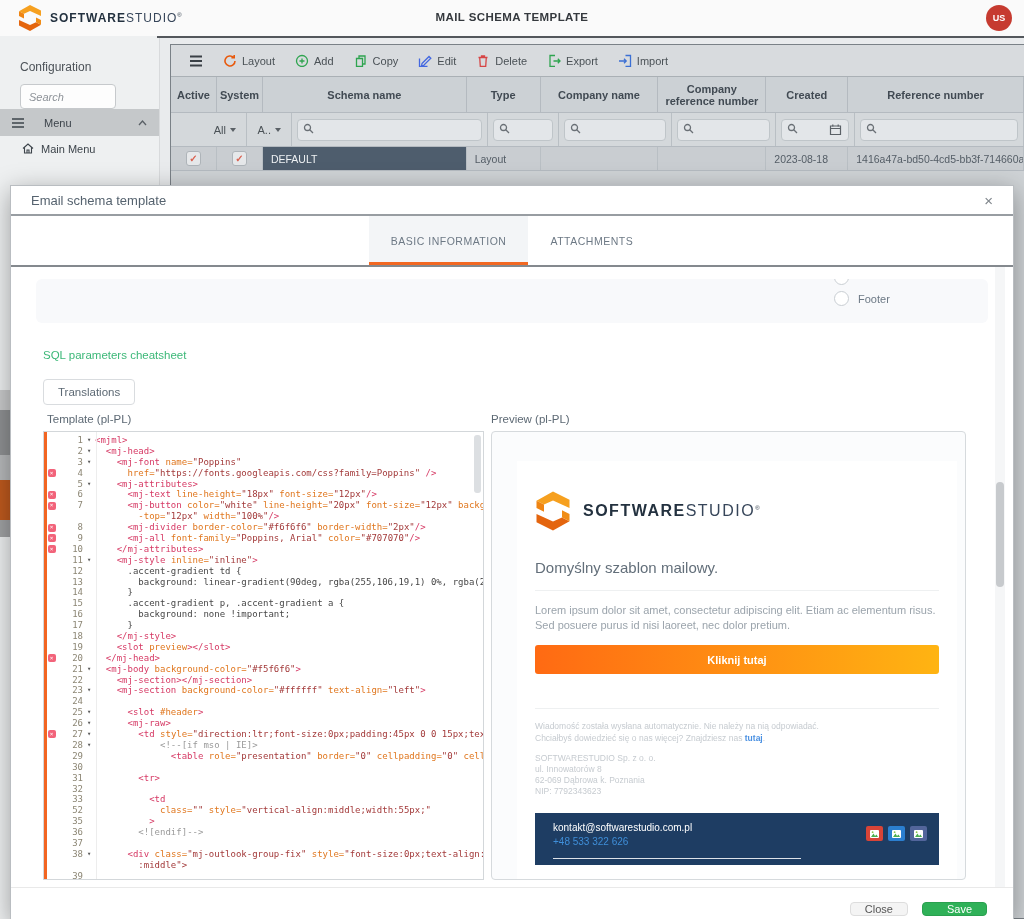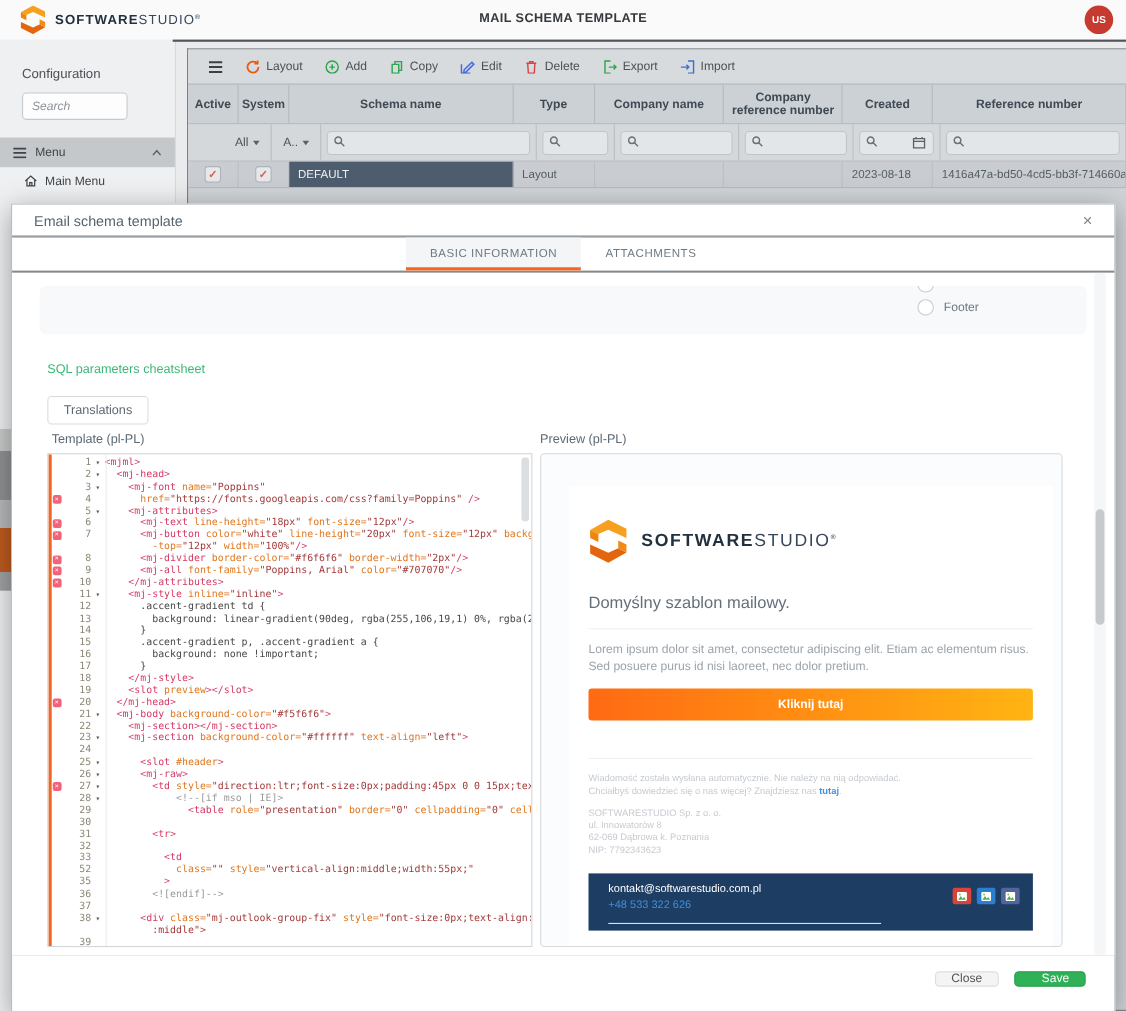--- a/index.html
+++ b/index.html
@@ -14,21 +14,21 @@
   .brand-text b { font-weight:700; }
   .brand-text .lt { font-weight:400; color:#37465a; }
   .brand-text sup { font-size:6px; }
   .app-title { position:absolute; left:0; right:0; top:11px; text-align:center; font-size:11.5px; font-weight:600; letter-spacing:.4px; color:#35393e; pointer-events:none; }
   .avatar { position:absolute; right:12px; top:5px; width:26px; height:26px; border-radius:50%; background:#c63b30; color:#fff; font-size:9px; font-weight:700; display:flex; align-items:center; justify-content:center; }
 
   
   .sidebar { position:absolute; left:0; top:36px; width:160px; bottom:0; background:#eef0f1; border-right:1px solid #d8dadc; }
   .cfg-label { margin:24px 0 0 20px; font-size:12px; color:#4c5258; }
   .search-box { margin:10px 0 0 20px; width:96px; height:25px; background:#fdfdfd; border:1px solid #c6c9cc; border-radius:4px; font-style:italic; font-size:11px; color:#8d9298; padding:0 8px; display:flex; align-items:center; }
-  .menu-header { margin-top:16px; height:27px; background:#c5c8ca; display:flex; align-items:center; padding:0 12px; gap:8px; font-size:11px; color:#3d444b; }
+  .menu-header { margin-top:0; height:27px; background:#c5c8ca; display:flex; align-items:center; padding:0 12px; gap:20px; font-size:11px; color:#3d444b; }
   .menu-header .sp { flex:1; }
   .menu-item { height:25px; display:flex; align-items:center; gap:7px; padding-left:22px; font-size:11px; color:#3d444b; }
   .strip { position:absolute; left:0; width:160px; }
 
   
   .grid { position:absolute; left:170px; top:44px; right:0; bottom:0; background:#cfd3d6; border:1px solid #7a8187; border-right:none; }
   .gtoolbar { height:32px; background:#d8dbde; display:flex; align-items:center; gap:4px; padding:0 10px; border-bottom:1px solid #aab0b5; }
   .tbtn { display:flex; align-items:center; gap:5px; font-size:11px; color:#4a5156; padding:4px 8px; cursor:pointer; }
   .ghead { height:36px; display:flex; background:#ccd1d5; border-bottom:1px solid #b4bac0; }
   .gh-cell { display:flex; align-items:center; justify-content:center; text-align:center; font-size:11px; font-weight:700; color:#414a53; border-right:1px solid #b4bac0; line-height:12px; padding:0 4px; }
@@ -40,21 +40,21 @@
   .grow { height:24px; display:flex; background:#c9cdd1; border-bottom:1px solid #b4bac0; }
   .gr-cell { display:flex; align-items:center; font-size:10.5px; color:#545d66; border-right:1px solid #b9bfc4; padding:0 8px; white-space:nowrap; overflow:hidden; }
   .gr-cell.sel { background:#4e5d6d; color:#eef1f3; }
   .cbx { width:15px; height:15px; margin:0 auto; background:#e6e8ea; border:1px solid #aeb4b9; border-radius:3px; display:flex; align-items:center; justify-content:center; color:#d9604f; font-size:10px; font-weight:700; }
 
   
   .modal { position:absolute; left:10px; top:185px; width:1004px; height:735px; background:#fff; border:1px solid #b9bdc1; box-shadow:0 6px 24px rgba(0,0,0,.35); z-index:5; }
   .m-header { height:30px; display:flex; align-items:center; padding:0 20px; border-bottom:2px solid #989da2; }
   .m-title { font-size:13px; color:#56636f; }
   .m-close { margin-left:auto; font-size:15px; color:#7e848a; cursor:pointer; line-height:1; }
-  .m-tabs { height:32px; display:flex; justify-content:center; border-bottom:2px solid #84898e; }
+  .m-tabs { height:51px; display:flex; justify-content:center; border-bottom:2px solid #84898e; }
   .m-tab { padding:0 22px; display:flex; align-items:center; font-size:10.5px; letter-spacing:.5px; color:#6d7985; cursor:pointer; }
   .m-tab.active { background:#f3f5f7; box-shadow:inset 0 -3px 0 #f26822; }
   .m-body { position:relative; height:620px; background:#fff; overflow:hidden; }
 
   .top-panel { position:absolute; left:25px; top:12px; width:952px; height:44px; background:#f8f9fb; border-radius:6px; overflow:hidden; }
   .radio-row { position:absolute; left:798px; display:flex; align-items:center; gap:9px; }
   .radio-dot { width:15px; height:15px; border:1px solid #c9ced3; border-radius:50%; background:#fff; }
   .radio-label { font-size:11px; color:#6d7985; }
 
   .sql-link { position:absolute; left:32px; top:82px; font-size:11.5px; color:#3cb878; cursor:pointer; }

